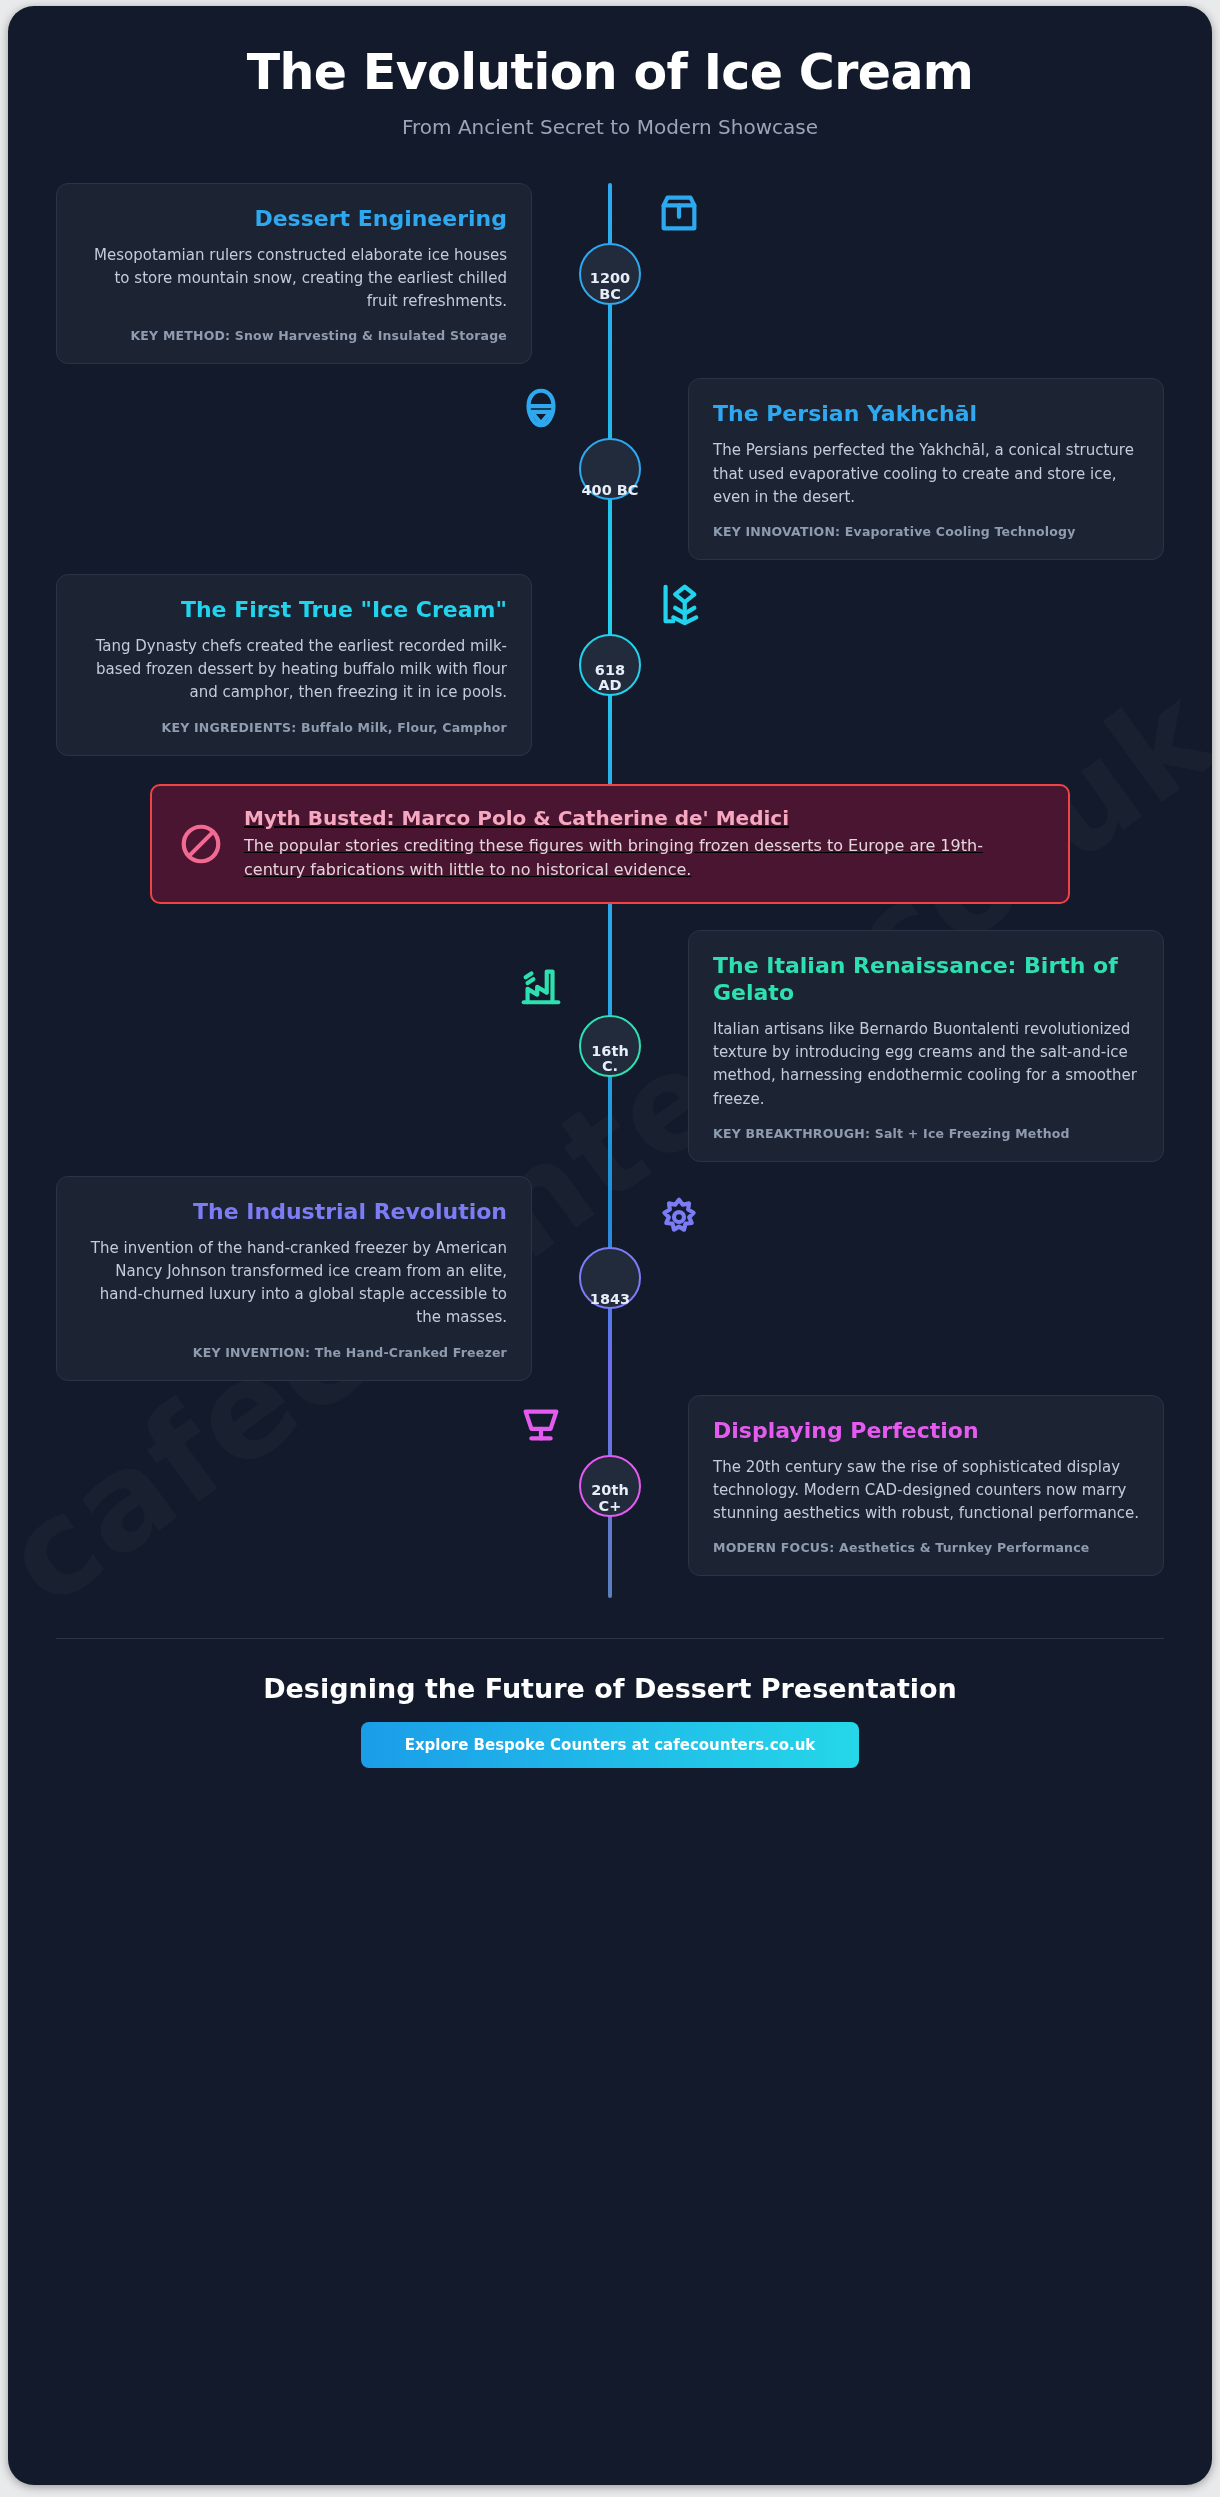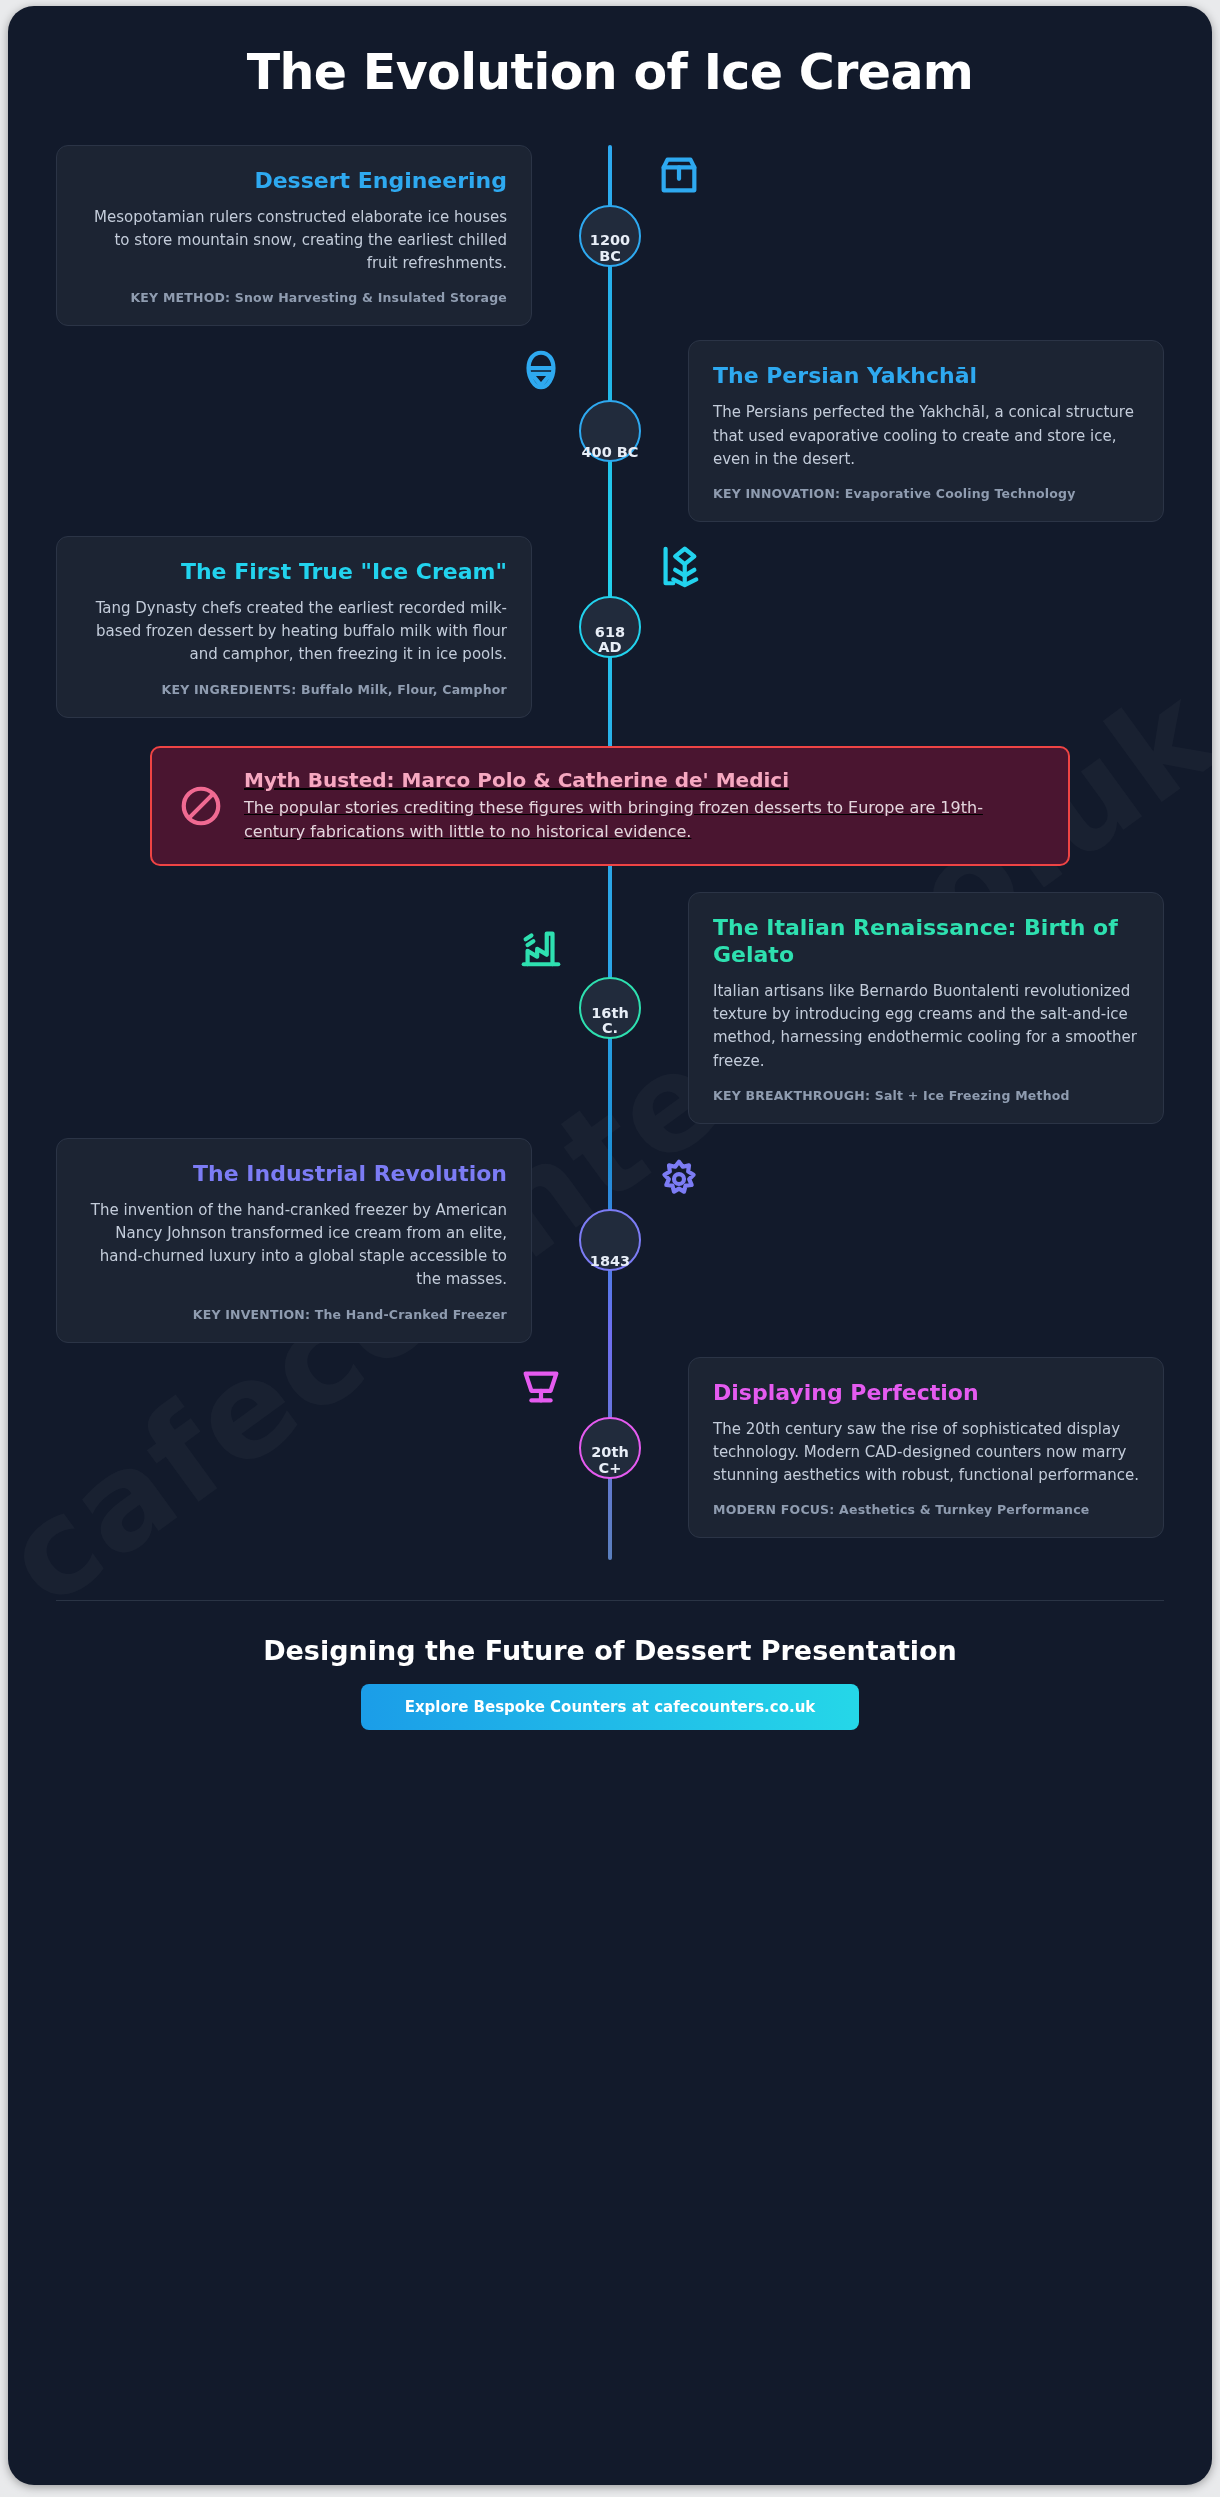--- a/index.html
+++ b/index.html
@@ -252,20 +252,21 @@
 <body>
 
 <div class="infographic">
 
   <div class="watermark">cafecounters.co.uk</div>
 
   <div class="content">
 
     <div class="header">
       <h1>The Evolution of Ice Cream</h1>
+      <div class="subtitle">From Ancient Secret to Modern Showcase</div>
     </div>
 
     <div class="timeline">
       <div class="timeline-spine"></div>
       <div id="timeline-rows">
           <div class="row left">
             <div class="half first">
               <div class="card">
                 <h3 style="color:#2ea9f0">Dessert Engineering</h3>
                 <p class="desc">Mesopotamian rulers constructed elaborate ice houses to store mountain snow, creating the earliest chilled fruit refreshments.</p>

